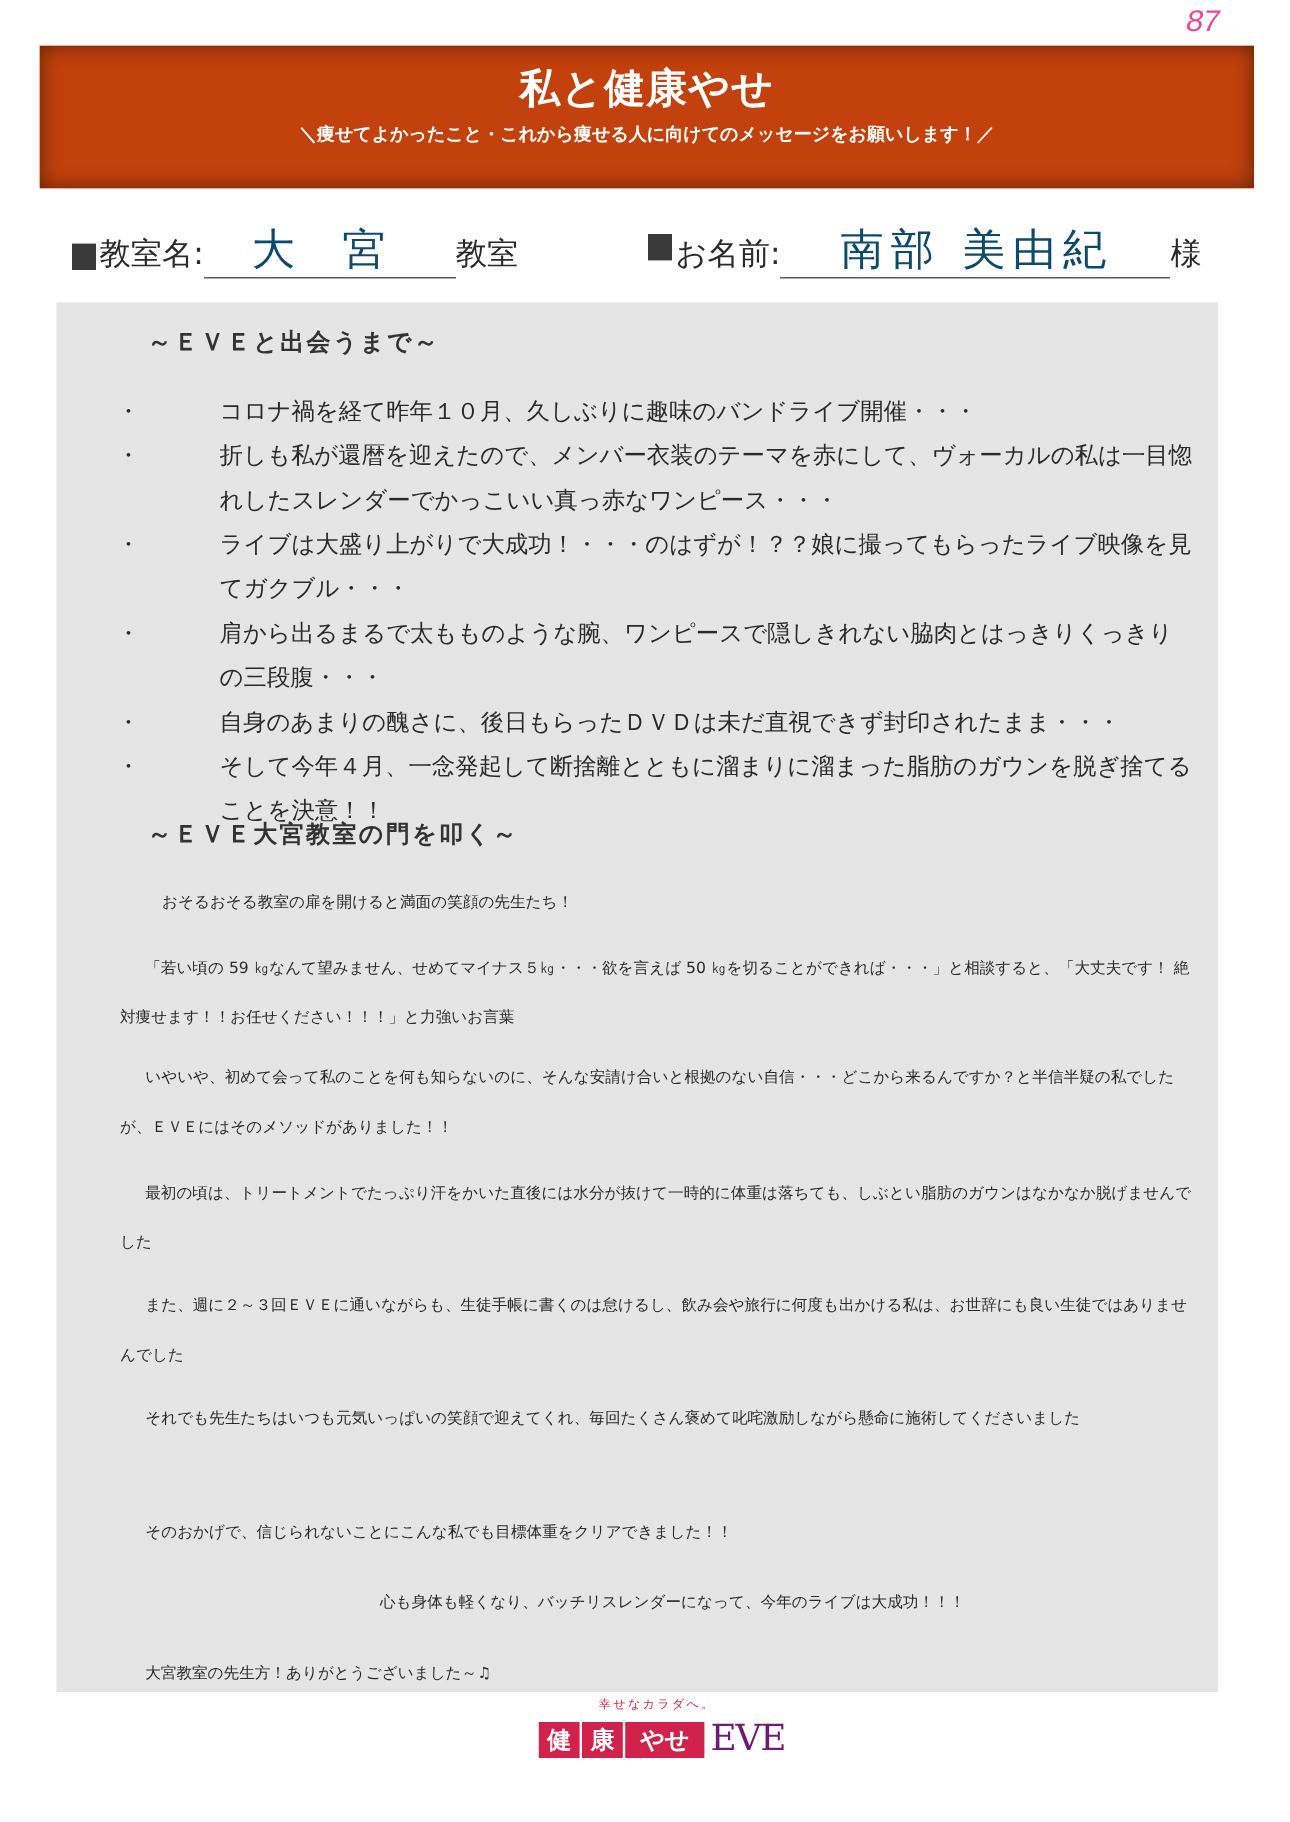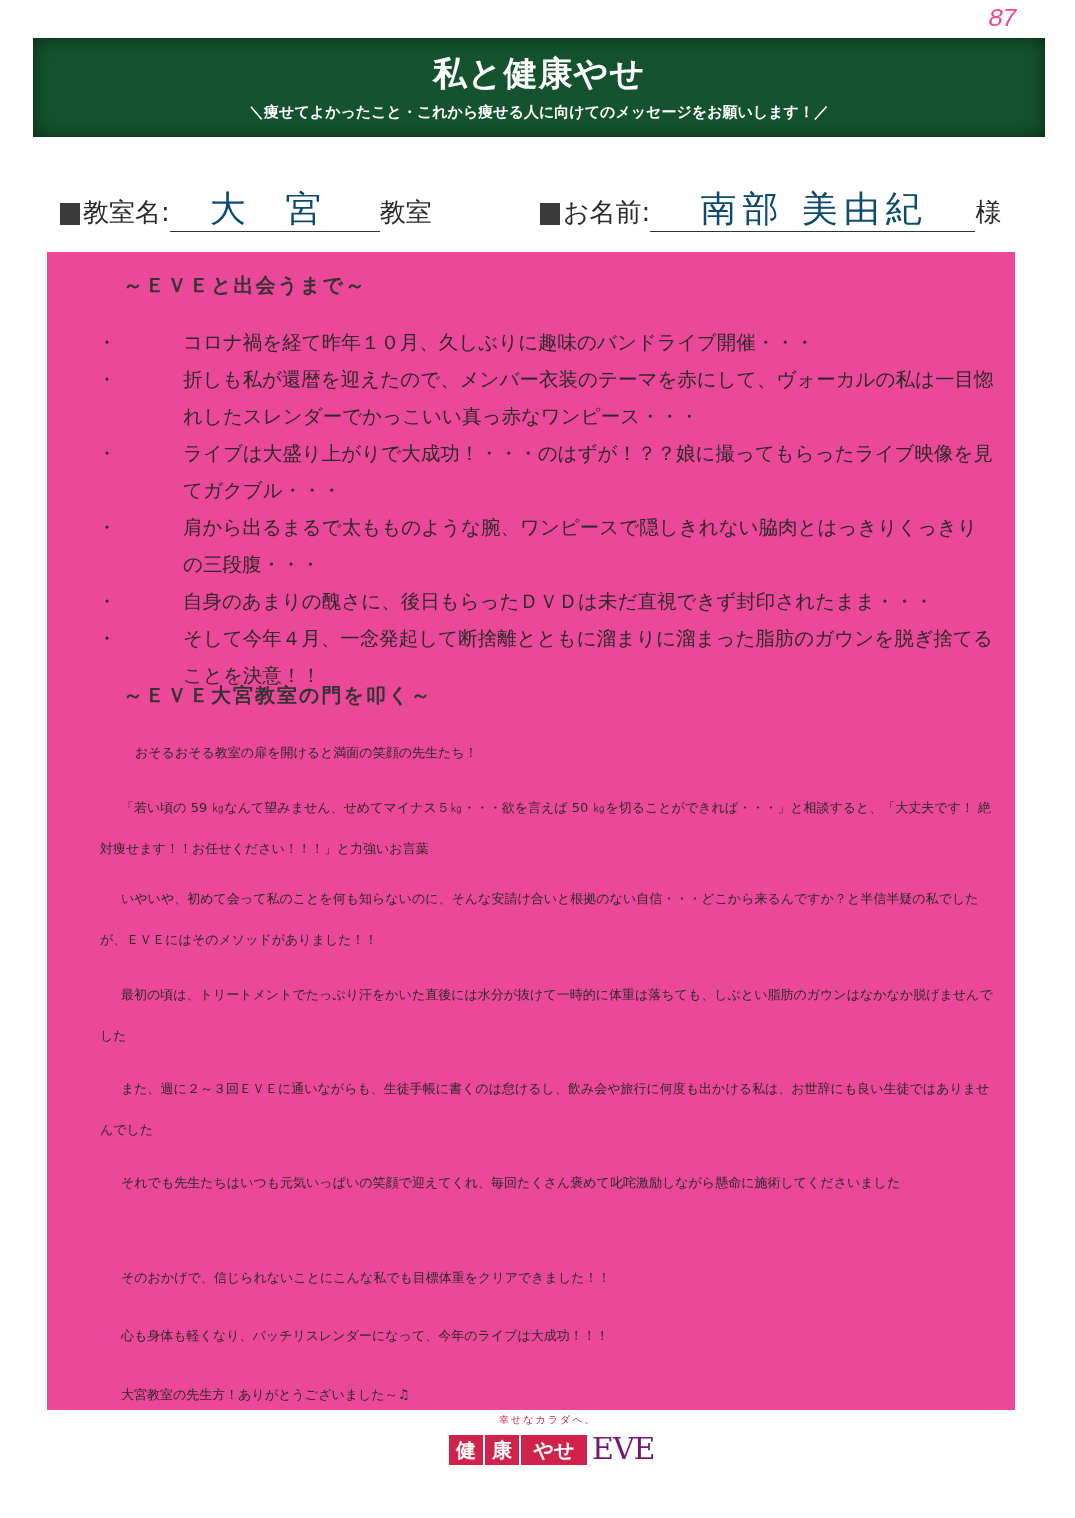--- a/index.html
+++ b/index.html
@@ -8,24 +8,24 @@
     background:#ffffff;
     font-family:"DejaVu Sans", "Liberation Sans", sans-serif;
     color:#2a2a2a;
   }
   .page-number {
     position:absolute; left:988px; top:4px;
     font-family:Liberation Mono, monospace; font-style:italic;
     font-size:26px; color:#ec4899; letter-spacing:-2px;
   }
   .banner {
-    position:absolute; left:33px; top:38px; width:1012px; height:99px;
-    background:#14532d;
+    position:absolute; left:33px; top:38px; width:1012px; height:119px;
+    background:#c2410c;
     box-shadow: inset 0 0 18px rgba(0,0,0,0.5);
-    text-align:center; color:#fff;font-family:Liberation Serif, serif;
+    text-align:center; color:#fff;
   }
   .banner-title {
     position:absolute; left:0; right:0; top:16px;
     font-size:34px; font-weight:bold; letter-spacing:1px; line-height:40px;
   }
   .banner-sub {
     position:absolute; left:0; right:0; top:62px;
     font-size:15px; font-weight:bold; line-height:24px; letter-spacing:0px;
   }
   .info-row {
@@ -38,21 +38,21 @@
   .handwritten {
     display:inline-block; border-bottom:1.5px solid #333;
     font-family:"DejaVu Serif", serif; font-weight:300;
     font-size:36px; letter-spacing:14px; color:#0c4a6e;
     line-height:44px; height:44px; margin-bottom:6px; padding-left:40px;
   }
   .suffix { white-space:nowrap; }
 
   .paper {
     position:absolute; left:47px; top:252px; width:968px; height:1158px;
-    background:#ec4899;
+    background:#e5e5e5;
   }
   .section-heading {
     position:absolute; font-weight:bold; font-size:20px; letter-spacing:2px; color:#333;
   }
   .bullet-list { position:absolute; left:50px; top:72px; width:900px; margin:0; padding:0; list-style:none; }
   .bullet-item { position:relative; padding-left:86px; font-size:19.5px; line-height:37px; margin-bottom:0px; }
   .bullet-dot { position:absolute; left:0; top:0; width:86px; }
   .para {
     position:absolute; left:53px; width:900px;
     font-size:13px; line-height:41px; text-indent:21px;
@@ -85,21 +85,21 @@
   <div class="banner-sub">＼痩せてよかったこと・これから痩せる人に向けてのメッセージをお願いします！／</div>
 </div>
 
 <div class="info-row">
   <div class="info-block" style="left:0;">
     <span class="square"></span>
     <span class="label">教室名:</span>
     <span class="handwritten" style="width:170px;">大 宮</span>
     <span class="suffix">教室</span>
   </div>
-  <div class="info-block" style="left:480px;">
+  <div class="info-block" style="left:480px;align-items:center;">
     <span class="square"></span>
     <span class="label">お名前:</span>
     <span class="handwritten" style="width:275px; padding-left:50px; letter-spacing:6px;">南部 美由紀</span>
     <span class="suffix">様</span>
   </div>
 </div>
 
 <div class="paper">
   <div class="section-heading" style="left:76px; top:20px;">～ＥＶＥと出会うまで～</div>
 
@@ -132,21 +132,21 @@
 
   <div class="section-heading" style="left:76px; top:430px;">～ＥＶＥ大宮教室の門を叩く～</div>
 
   <div class="para" style="top:480px; text-indent:35px;">おそるおそる教室の扉を開けると満面の笑顔の先生たち！</div>
   <div class="para" style="top:535px;">「若い頃の 59 ㎏なんて望みません、せめてマイナス５㎏・・・欲を言えば 50 ㎏を切ることができれば・・・」と相談すると、「大丈夫です！ 絶対痩せます！！お任せください！！！」と力強いお言葉</div>
   <div class="para" style="top:626px;">いやいや、初めて会って私のことを何も知らないのに、そんな安請け合いと根拠のない自信・・・どこから来るんですか？と半信半疑の私でしたが、ＥＶＥにはそのメソッドがありました！！</div>
   <div class="para" style="top:722px;">最初の頃は、トリートメントでたっぷり汗をかいた直後には水分が抜けて一時的に体重は落ちても、しぶとい脂肪のガウンはなかなか脱げませんでした</div>
   <div class="para" style="top:816px;">また、週に２～３回ＥＶＥに通いながらも、生徒手帳に書くのは怠けるし、飲み会や旅行に何度も出かける私は、お世辞にも良い生徒ではありませんでした</div>
   <div class="para" style="top:910px;">それでも先生たちはいつも元気いっぱいの笑顔で迎えてくれ、毎回たくさん褒めて叱咤激励しながら懸命に施術してくださいました</div>
   <div class="para" style="top:1005px;">そのおかげで、信じられないことにこんな私でも目標体重をクリアできました！！</div>
-  <div class="para" style="top:1063px;">心も身体も軽くなり、バッチリスレンダーになって、今年のライブは大成功！！！</div>
+  <div class="para" style="top:1063px;text-align:center;">心も身体も軽くなり、バッチリスレンダーになって、今年のライブは大成功！！！</div>
   <div class="para" style="top:1122px;">大宮教室の先生方！ありがとうございました～♫</div>
 </div>
 
 <div class="logo">
   <div class="tagline">幸せなカラダへ。</div>
   <div class="logo-boxes">
     <div class="logo-box k">健</div>
     <div class="logo-box k">康</div>
     <div class="logo-box yase">やせ</div>
   </div>

